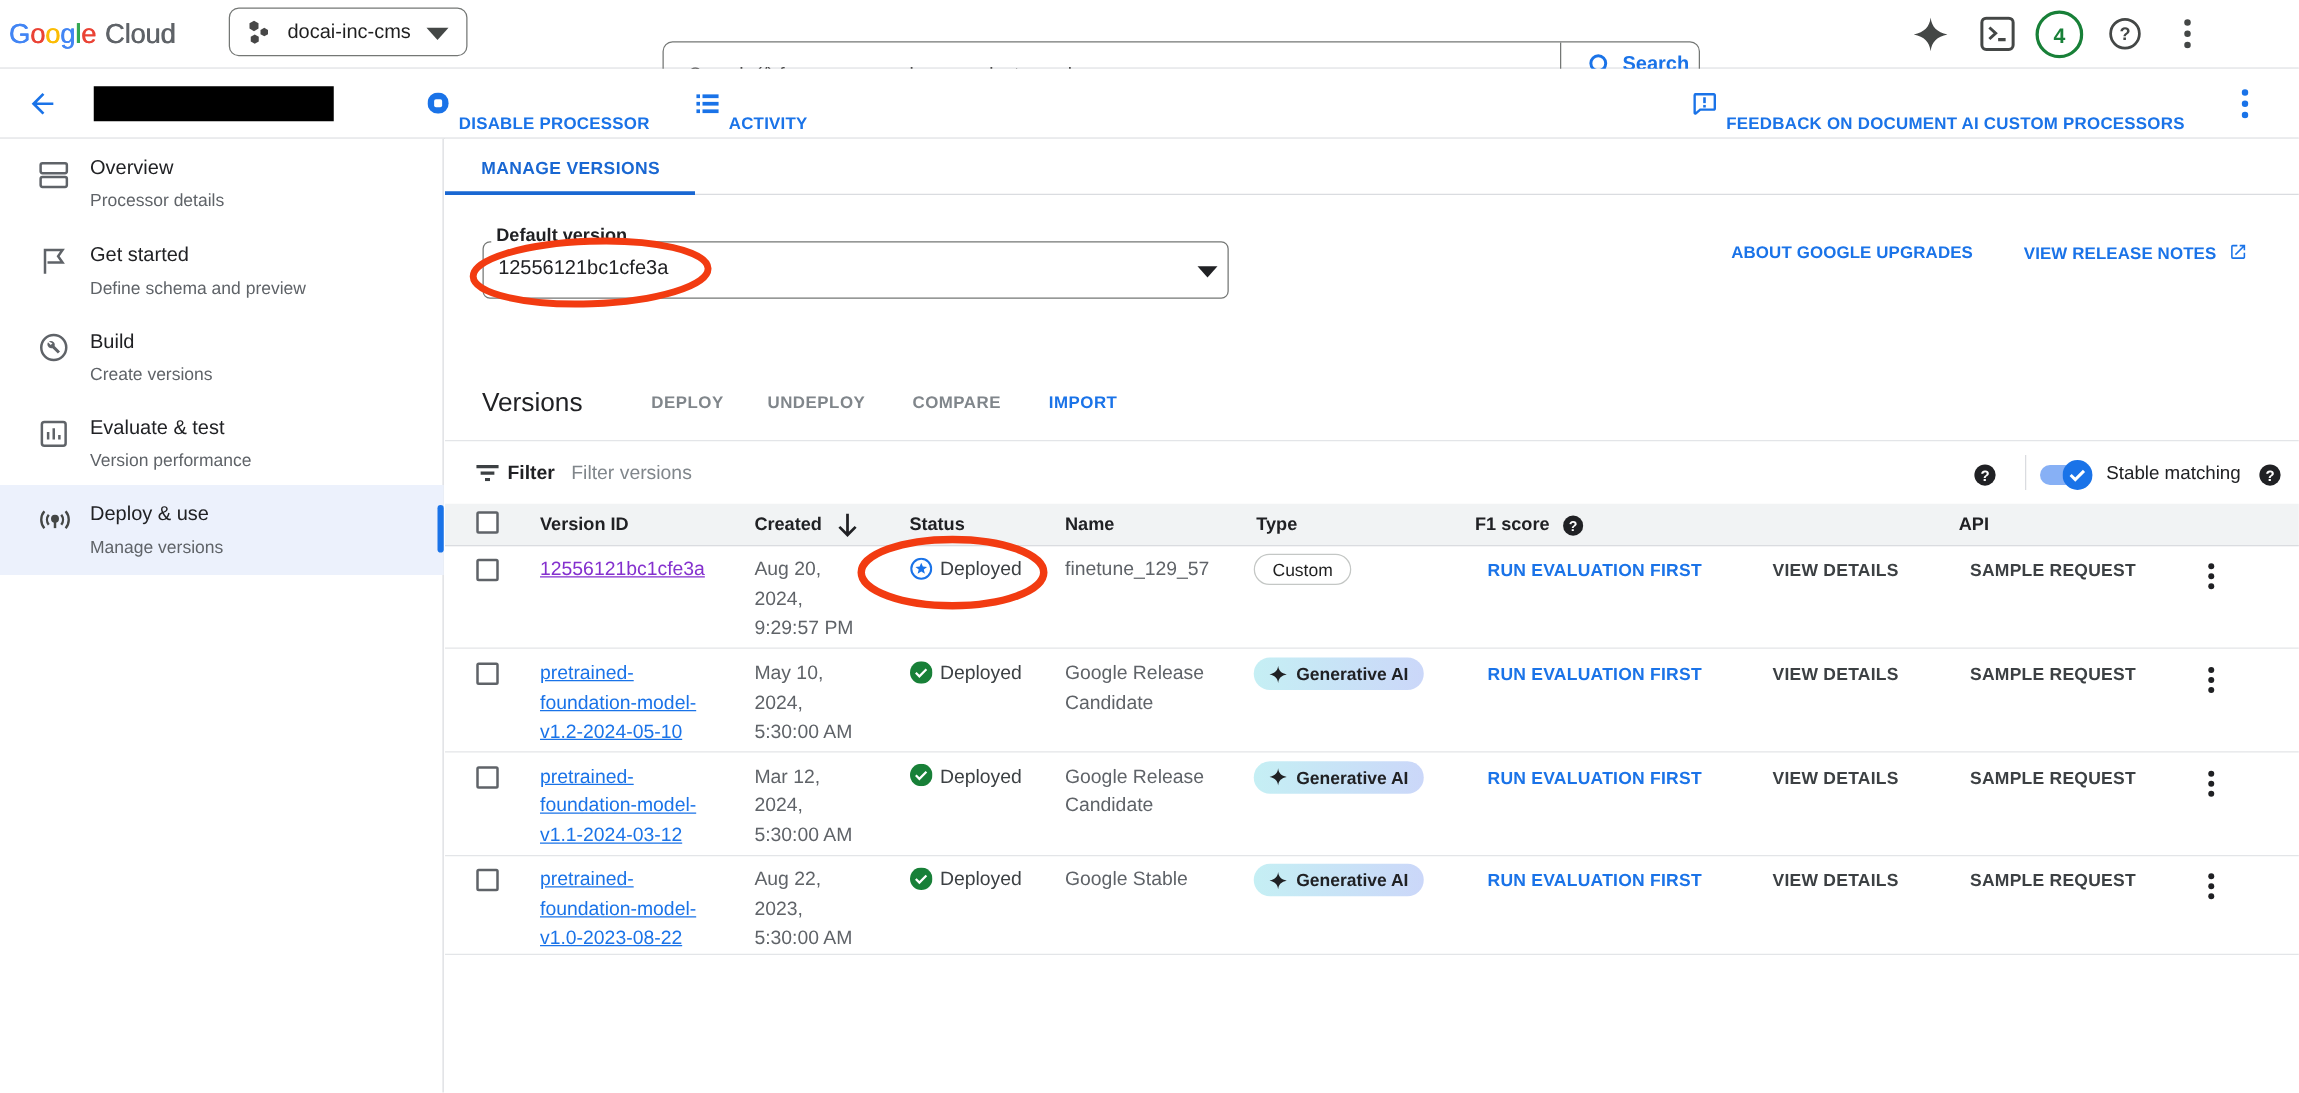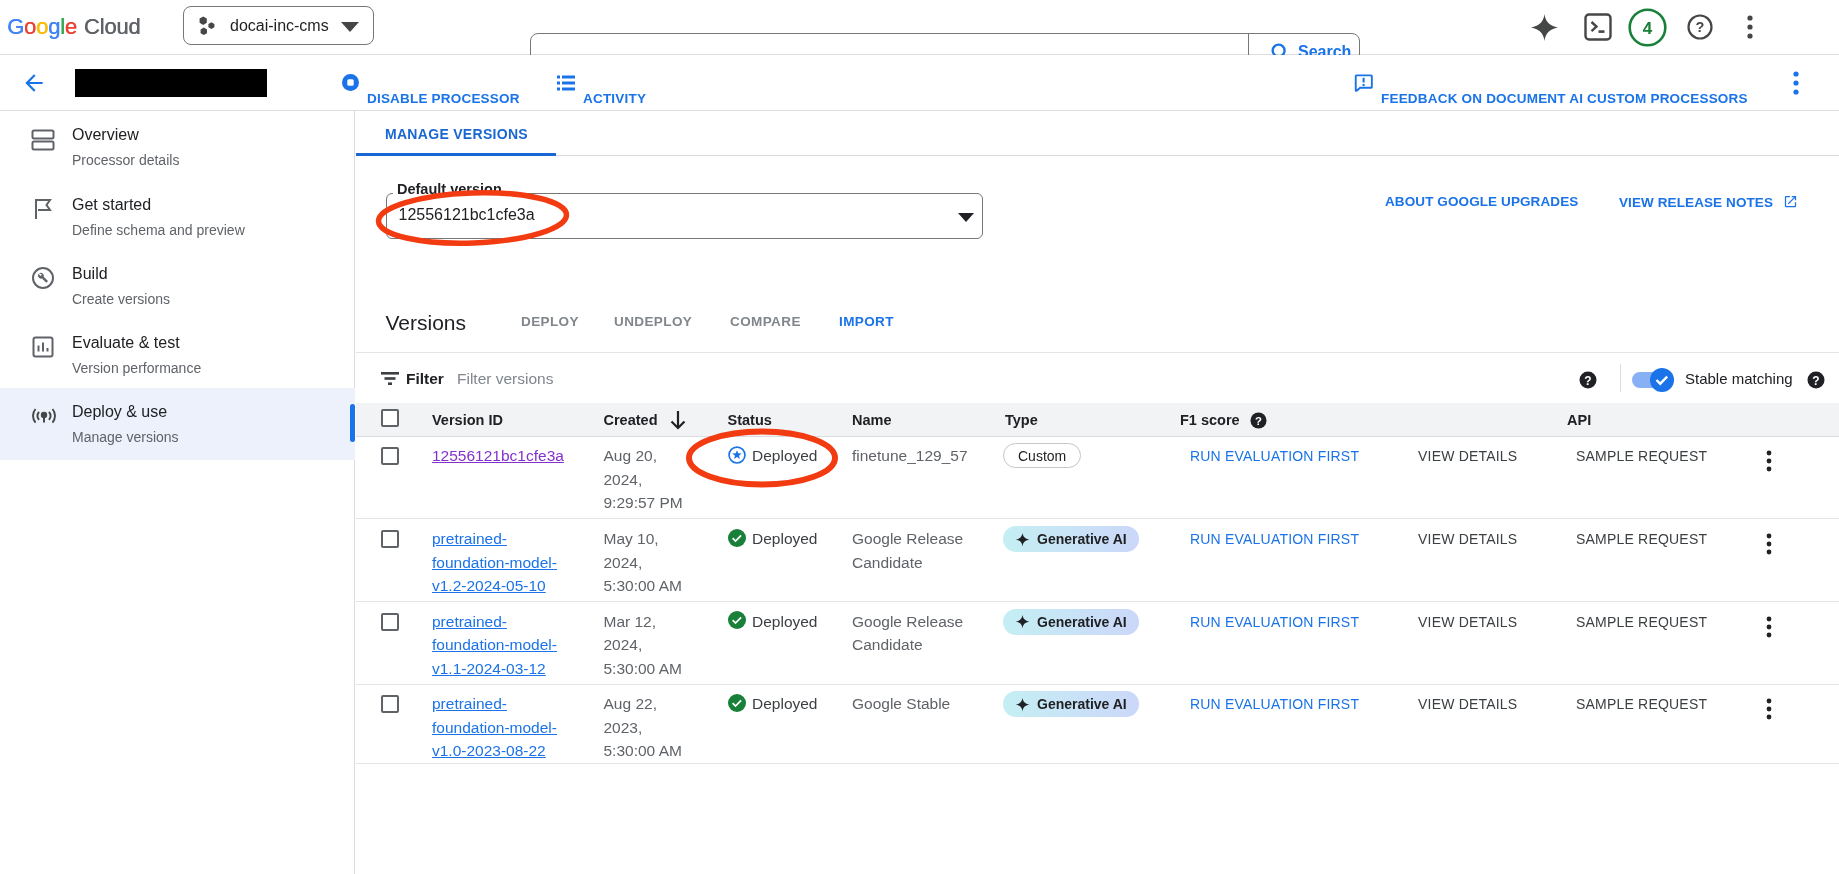--- a/index.html
+++ b/index.html
@@ -51,21 +51,21 @@
 .row { position:absolute; left:0; width:1483px; border-bottom:1px solid #e3e5e8; }
 .cb { position:absolute; left:25px; width:18px; height:18px; border:2px solid #5f6368; border-radius:2px; background:#fff; }
 .cell { position:absolute; font-size:15.5px; line-height:23.7px; white-space:nowrap; }
 .c-link { left:76px; top:7px; }
 .c-link a { text-decoration:underline; }
 .link-b { color:#1a73e8; }
 .link-p { color:#8430ce; }
 .c-date { left:247.5px; top:7px; color:#5f6368; }
 .c-name { left:496px; top:7px; color:#5f6368; }
 .c-chip { position:absolute; left:647px; top:6px; }
-.actcell { position:absolute; top:11px; font-size:14px; font-weight:400; letter-spacing:.2px; white-space:nowrap; }
+.actcell { position:absolute; top:11px; font-size:14px; font-weight:700; letter-spacing:.2px; white-space:nowrap; }
 .chip-custom { display:inline-flex; align-items:center; justify-content:center; height:25px; padding:0 14px; border:1px solid #c4c7c5; border-radius:13px; font-size:14px; color:#1f1f1f; }
 .chip-gen { display:inline-flex; align-items:center; height:26px; padding:0 12px; border-radius:13px; background:linear-gradient(90deg,#c5eff4,#cbd7f9); font-size:14px; font-weight:700; color:#202124; }
 .chip-gen svg { margin-right:7px; }
 .kebab { position:absolute; left:1410px; }
 </style>
 </head>
 <body>
 
 <div id="topbar">
   <div id="logo">

